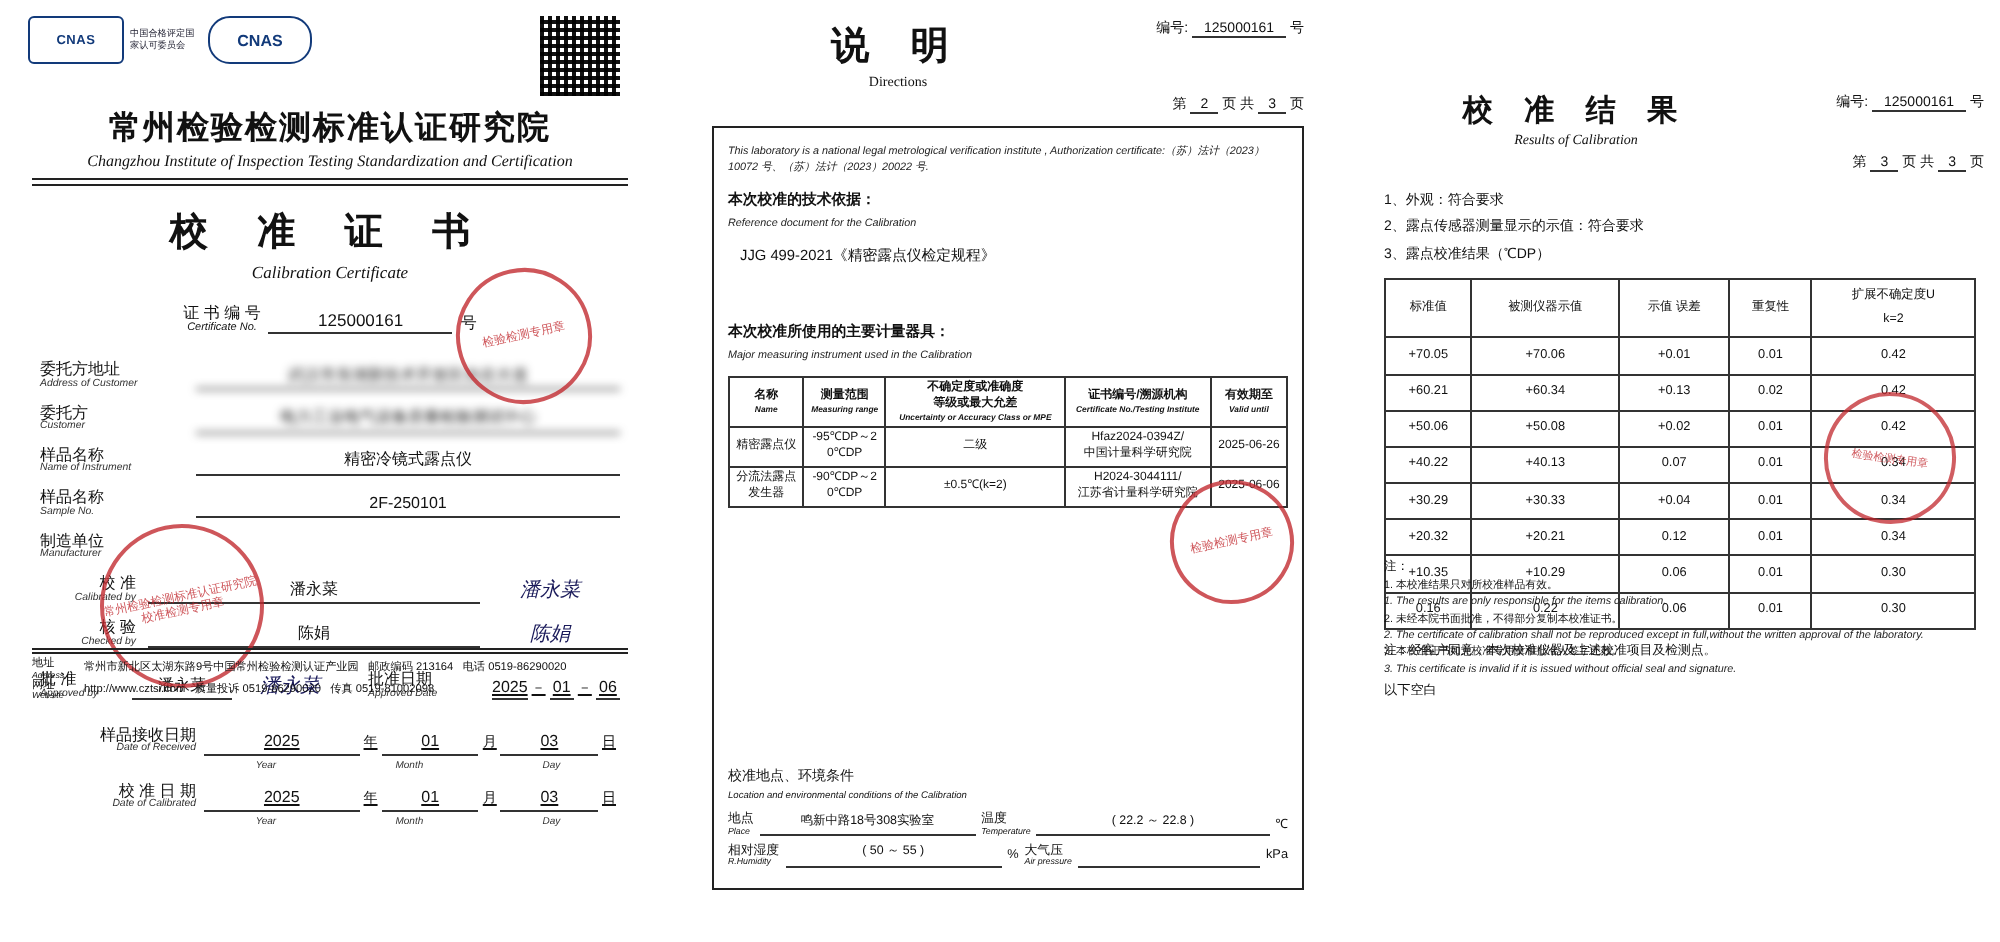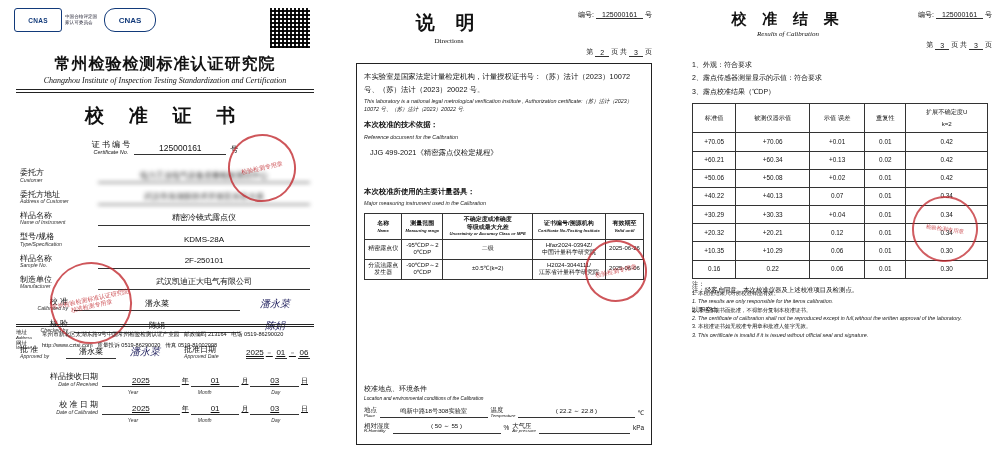--- a/index.html
+++ b/index.html
@@ -93,21 +93,21 @@
   .cond{position:absolute;left:7px;right:7px;bottom:7px;font-size:6.4px;}
   .cond .hd{font-size:7px;margin-bottom:3px;}
   .cond .hd .en{font-style:italic;font-size:4.8px;}
   .condrow{display:flex;align-items:flex-end;gap:3px;margin-bottom:3px;}
   .condlab{line-height:1.05;}
   .condlab .cn{font-size:6.4px;}
   .condlab .en{font-size:4.4px;font-style:italic;}
   .condval{border-bottom:1px solid #333;text-align:center;font-size:6.2px;padding:0 3px 1px 3px;}
 
   
-  .p3 .hdr{display:flex;align-items:flex-start;padding:10px 8px 0 8px;}
+  .p3 .hdr{display:flex;align-items:flex-start;padding:10px 8px 0 8px;margin-top:36px;}
   .p3 .t-cn{font-family:"Liberation Serif",serif;font-weight:bold;font-size:15px;letter-spacing:6px;}
   .p3 .t-en{font-family:"Liberation Serif",serif;font-style:italic;font-size:7px;margin-top:1px;}
   .p3body{padding:8px 12px 0 12px;font-size:7px;line-height:1.9;}
   table.res{width:100%;border-collapse:collapse;margin-top:5px;font-size:6.4px;}
   table.res th,table.res td{border:1px solid #333;padding:2.5px 2px;text-align:center;}
   table.res th{font-weight:normal;font-size:6.2px;}
   .note{margin-top:6px;font-size:6.4px;line-height:1.7;}
   .blank{margin-top:8px;font-size:6.6px;}
   .p3foot{position:absolute;left:12px;right:12px;bottom:18px;font-size:5.4px;line-height:1.55;}
   .p3foot .hd{font-size:6.2px;}
@@ -129,72 +129,65 @@
   </div>
 
   <div class="org">
     <div class="org-cn">常州检验检测标准认证研究院</div>
     <div class="org-en">Changzhou Institute of Inspection Testing Standardization and Certification</div>
   </div>
   <hr class="hr1">
   <hr class="hr2">
 
   <div class="title-cn">校 准 证 书</div>
+  <div class="title-en">Calibration Certificate</div>
 
   <div class="certno">
     <div class="lab">
       <div class="cn">证 书 编 号</div>
       <div class="en">Certificate No.</div>
     </div>
     <div class="val">125000161</div>
     <div class="hao">号</div>
   </div>
 
   <div class="fields">
     <div class="frow">
       <div class="fl">
+        <div class="cn">委托方地址</div>
+        <div class="en">Address of Customer</div>
+      </div>
+      <div class="fv blur">武汉市东湖新技术开发区光谷大道</div>
+    </div>
+    <div class="frow">
+      <div class="fl">
         <div class="cn">委托方</div>
         <div class="en">Customer</div>
       </div>
       <div class="fv blur">电力工业电气设备质量检验测试中心</div>
     </div>
     <div class="frow">
       <div class="fl">
-        <div class="cn">委托方地址</div>
-        <div class="en">Address of Customer</div>
-      </div>
-      <div class="fv blur">武汉市东湖新技术开发区光谷大道</div>
-    </div>
-    <div class="frow">
-      <div class="fl">
         <div class="cn">样品名称</div>
         <div class="en">Name of Instrument</div>
       </div>
       <div class="fv">精密冷镜式露点仪</div>
     </div>
     <div class="frow">
       <div class="fl">
-        <div class="cn">型号/规格</div>
-        <div class="en">Type/Specification</div>
-      </div>
-      <div class="fv">KDMS-28A</div>
-    </div>
-    <div class="frow">
-      <div class="fl">
         <div class="cn">样品名称</div>
         <div class="en">Sample No.</div>
       </div>
       <div class="fv">2F-250101</div>
     </div>
     <div class="frow">
       <div class="fl">
         <div class="cn">制造单位</div>
         <div class="en">Manufacturer</div>
       </div>
-      <div class="fv">武汉凯迪正大电气有限公司</div>
     </div>
   </div>
 
   <div class="sig-block">
     <div class="sigrow">
       <div class="fl">
         <div class="cn">校 准</div>
         <div class="en">Calibrated by</div>
       </div>
       <div class="fv">潘永菜</div>
@@ -327,21 +320,20 @@
   </div>
   <div class="pager">
     <span>第</span>
     <u>2</u>
     <span>页  共</span>
     <u>3</u>
     <span>页</span>
   </div>
 
   <div class="box">
-    <div>本实验室是国家法定计量检定机构，计量授权证书号：（苏）法计（2023）10072 号、（苏）法计（2023）20022 号。</div>
     <span class="ital">This laboratory is a national legal metrological verification institute , Authorization certificate:（苏）法计（2023）10072 号、（苏）法计（2023）20022 号.</span>
 
     <div class="bold">本次校准的技术依据：</div>
     <span class="ital">Reference document for the Calibration</span>
     <div style="margin:2px 0 8px 6px">JJG 499-2021《精密露点仪检定规程》</div>
 
     <div class="bold" style="margin-top:26px">本次校准所使用的主要计量器具：</div>
     <span class="ital">Major measuring instrument used in the Calibration</span>
 
     <table class="majtbl">

